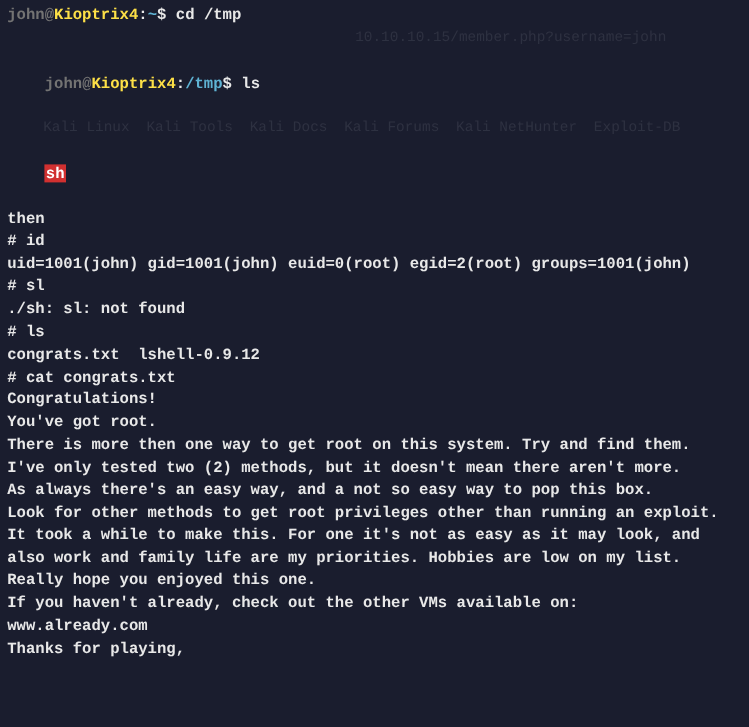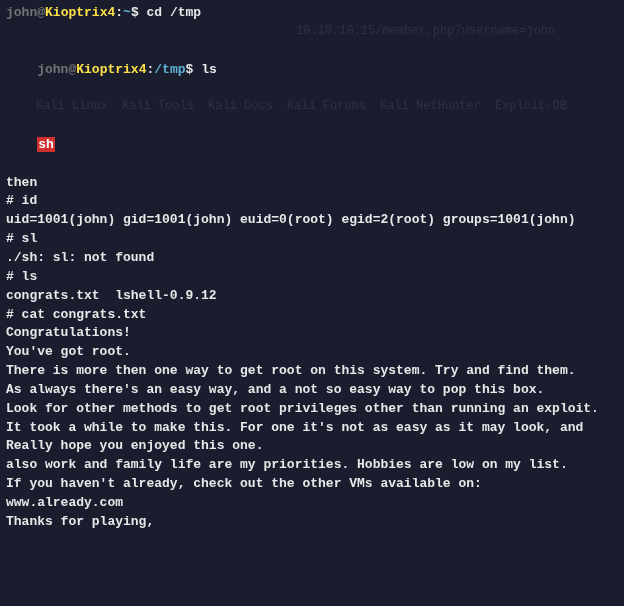--- a/index.html
+++ b/index.html
@@ -99,26 +99,27 @@
   <div class="line">uid=1001(john) gid=1001(john) euid=0(root) egid=2(root) groups=1001(john)</div>
   <div class="line"># sl</div>
   <div class="line">./sh: sl: not found</div>
   <div class="line"># ls</div>
   <div class="line">congrats.txt  lshell-0.9.12</div>
   <div class="line"># cat congrats.txt</div>
   <div class="line">Congratulations!</div>
   <div class="line">You've got root.</div>
   <div class="line"></div>
   <div class="line">There is more then one way to get root on this system. Try and find them.</div>
+  <div class="line">I've only tested two (2) methods, but it doesn't mean there aren't more.</div>
   <div class="line">As always there's an easy way, and a not so easy way to pop this box.</div>
   <div class="line">Look for other methods to get root privileges other than running an exploit.</div>
   <div class="line"></div>
   <div class="line">It took a while to make this. For one it's not as easy as it may look, and</div>
+  <div class="line">also work and family life are my priorities. Hobbies are low on my list.</div>
   <div class="line">Really hope you enjoyed this one.</div>
-  <div class="line">also work and family life are my priorities. Hobbies are low on my list.</div>
   <div class="line"></div>
   <div class="line">If you haven't already, check out the other VMs available on:</div>
   <div class="line">www.already.com</div>
   <div class="line"></div>
   <div class="line">Thanks for playing,</div>
 
   <div class="line"></div>
 
 </div>
 

